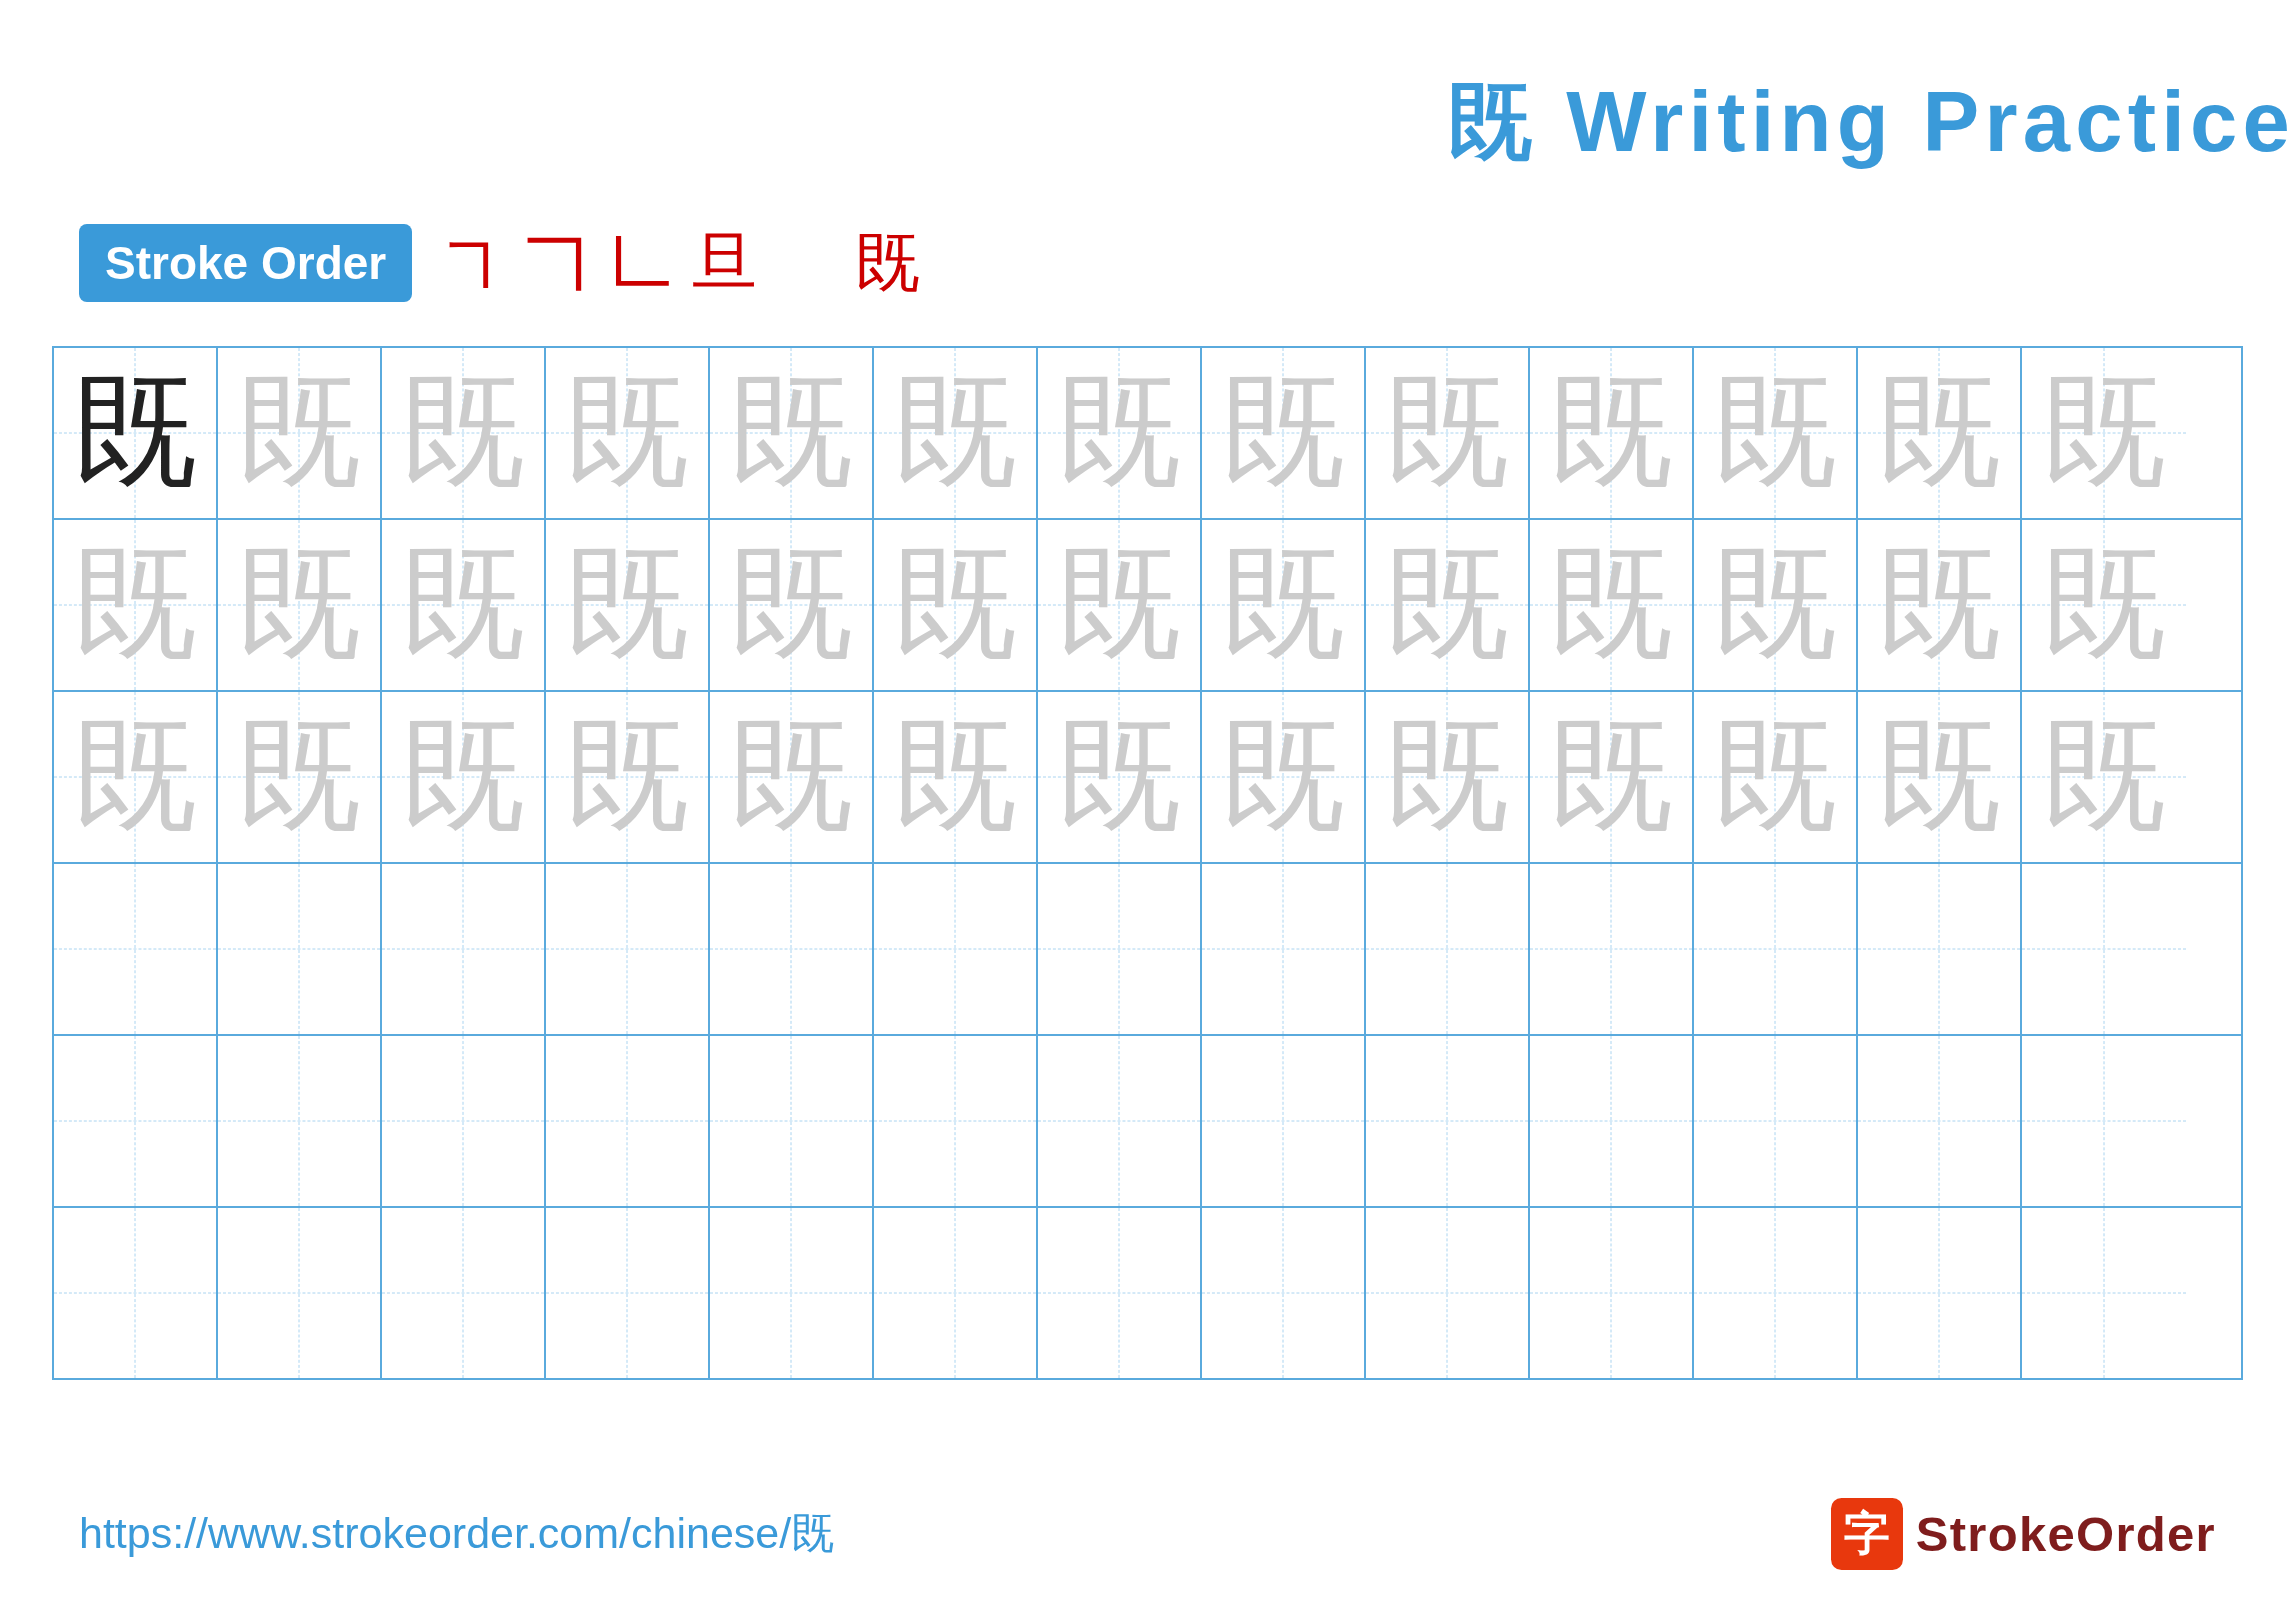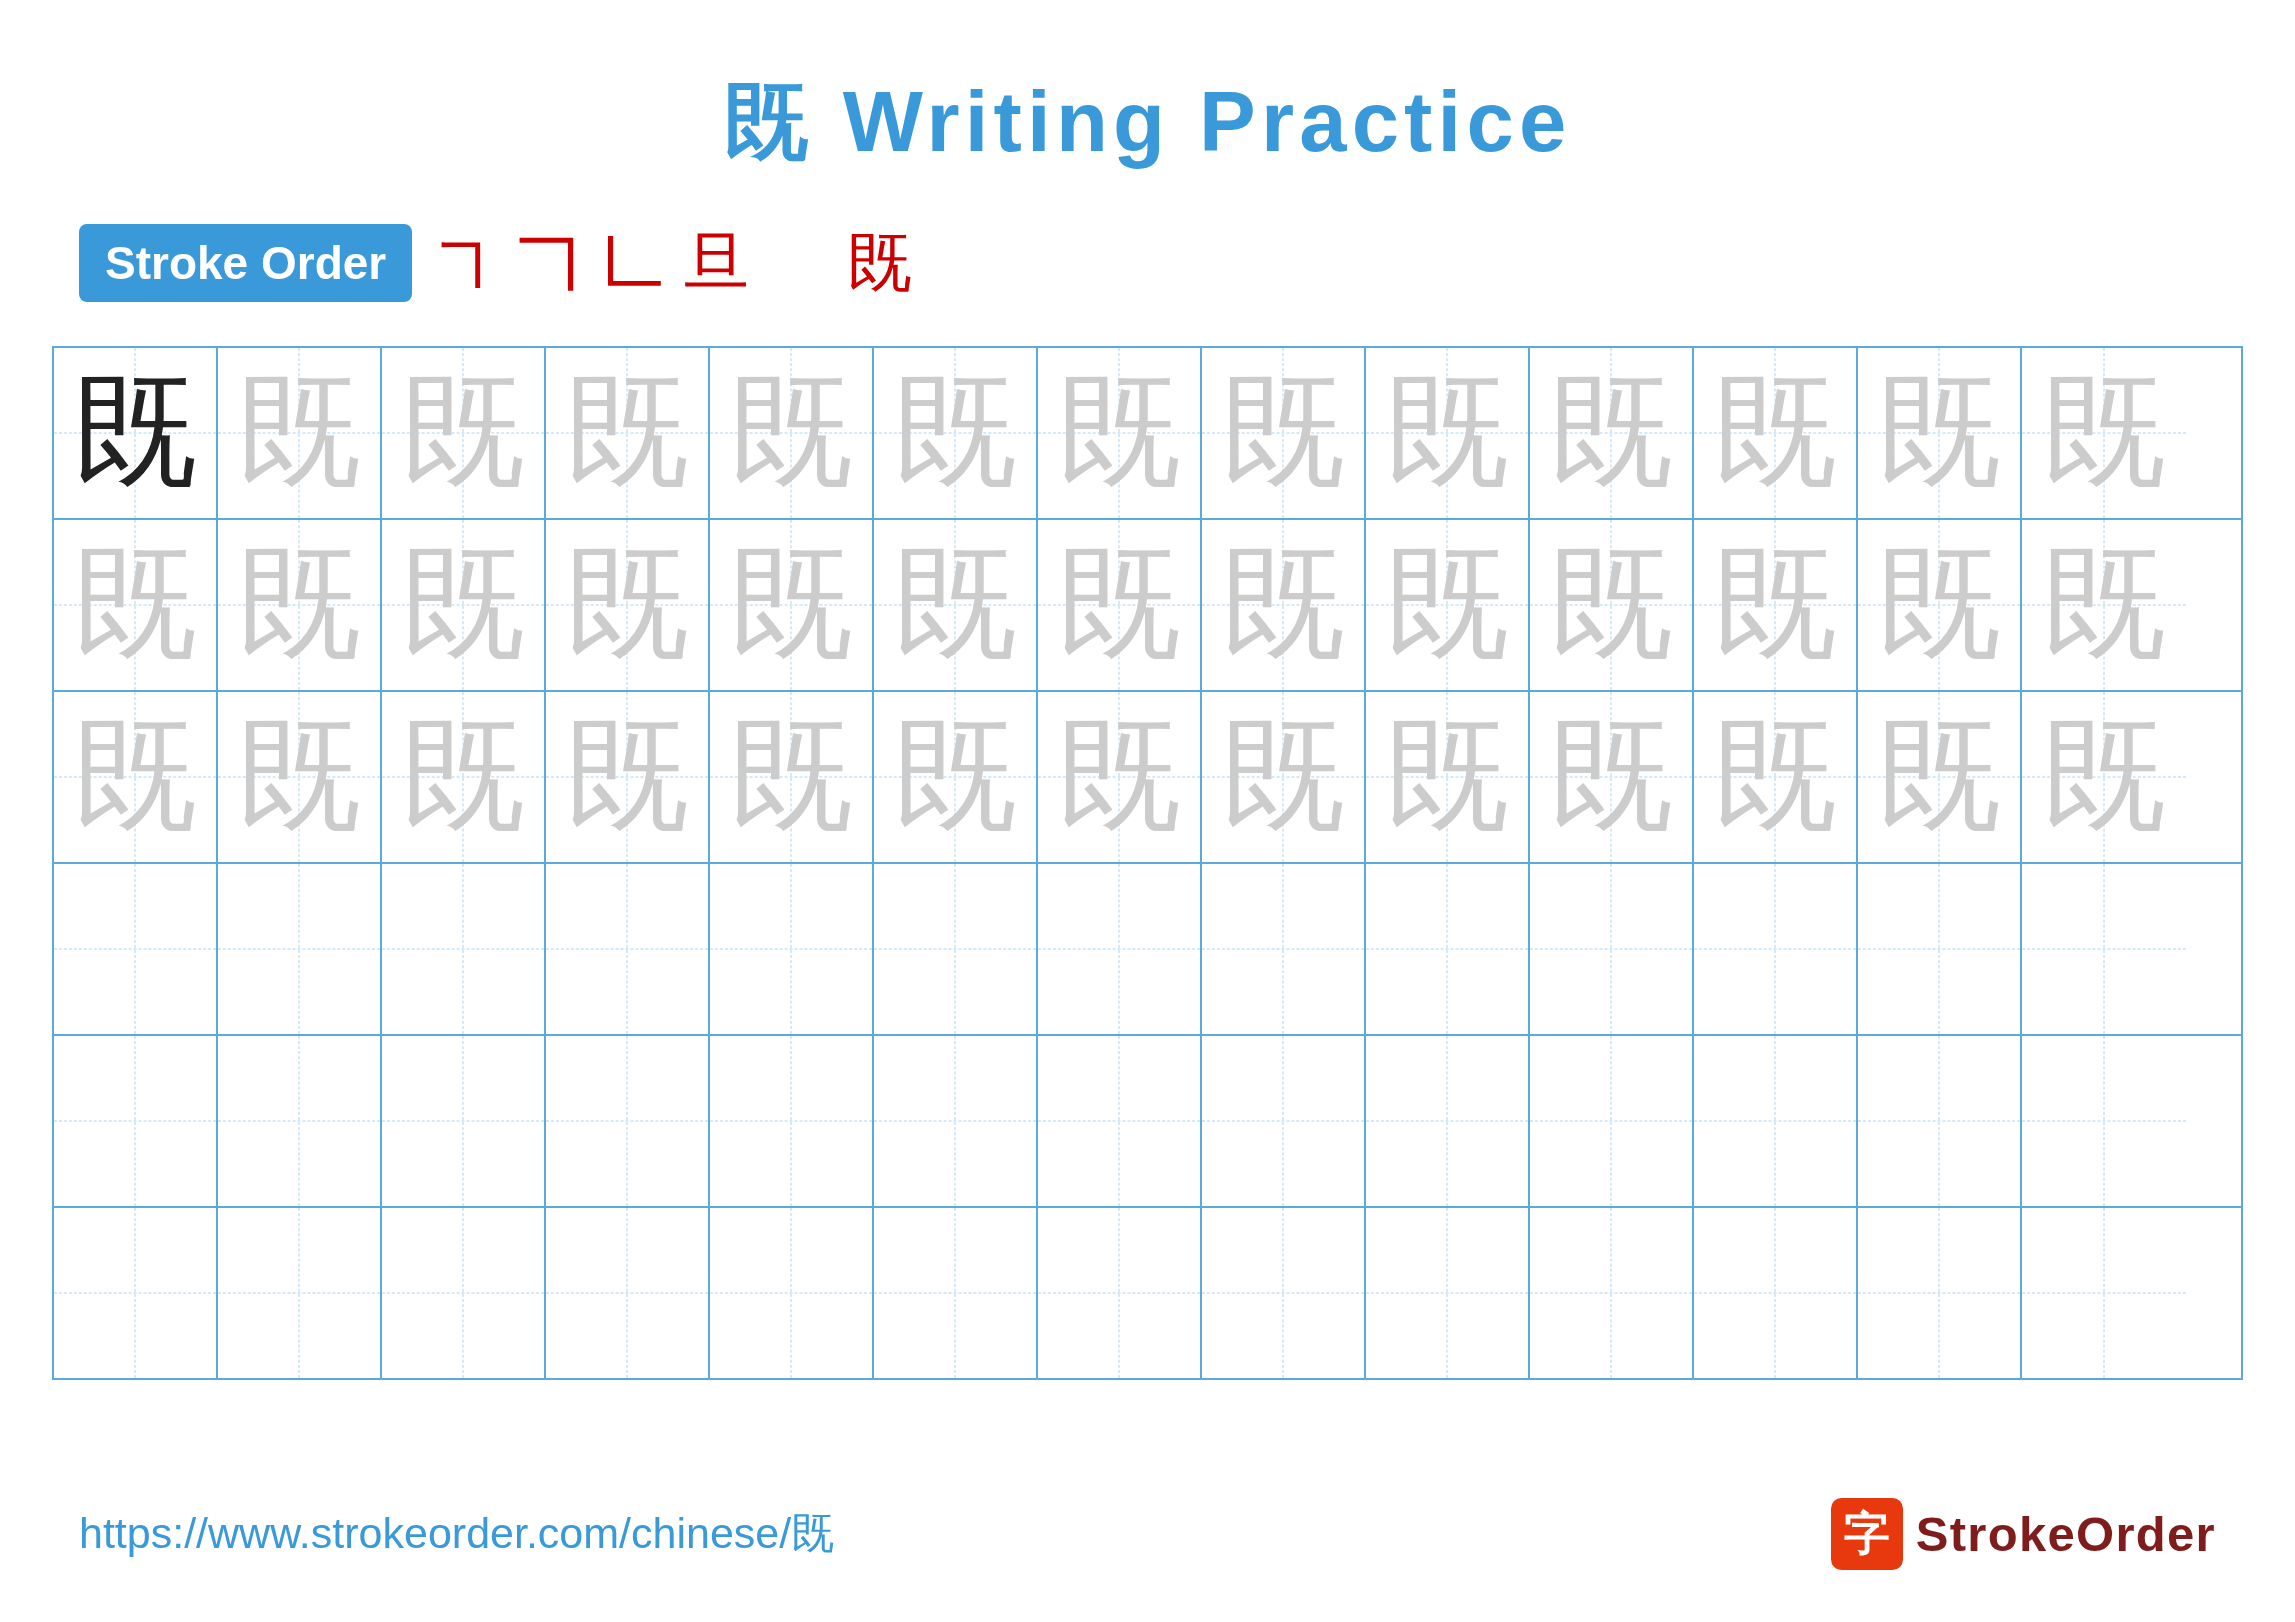--- a/index.html
+++ b/index.html
@@ -7,34 +7,34 @@
       width: 2295px;
       height: 1622px;
       background: #ffffff;
       font-family: Arial, sans-serif;
       position: relative;
       overflow: hidden;
     }
 
     
     .title {
-      text-align: center;
+      text-align: right;
       padding-top: 65px;
       font-size: 85px;
       color: #3a9ad9;
       font-weight: bold;
       letter-spacing: 5.2px;
     }
 
     
     .stroke-order-row {
       display: flex;
       align-items: center;
       padding: 39px 79px 26px 79px;
-      gap: 18px;
+      gap: 26px;
     }
     .stroke-order-badge {
       background: #3a9ad9;
       color: white;
       font-size: 46px;
       font-weight: bold;
       padding: 11.8px 26px;
       border-radius: 7.9px;
       white-space: nowrap;
     }

